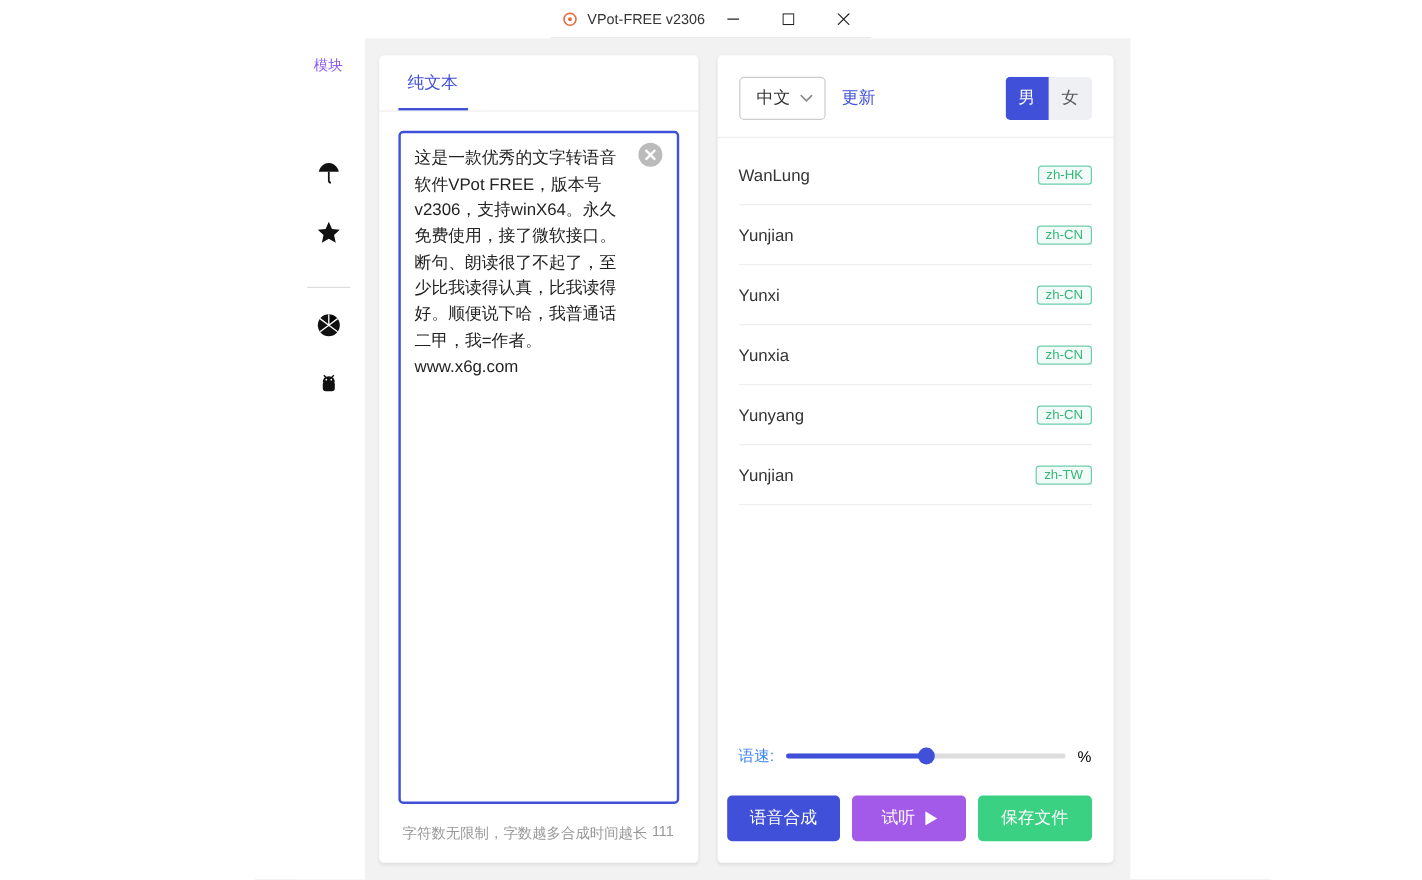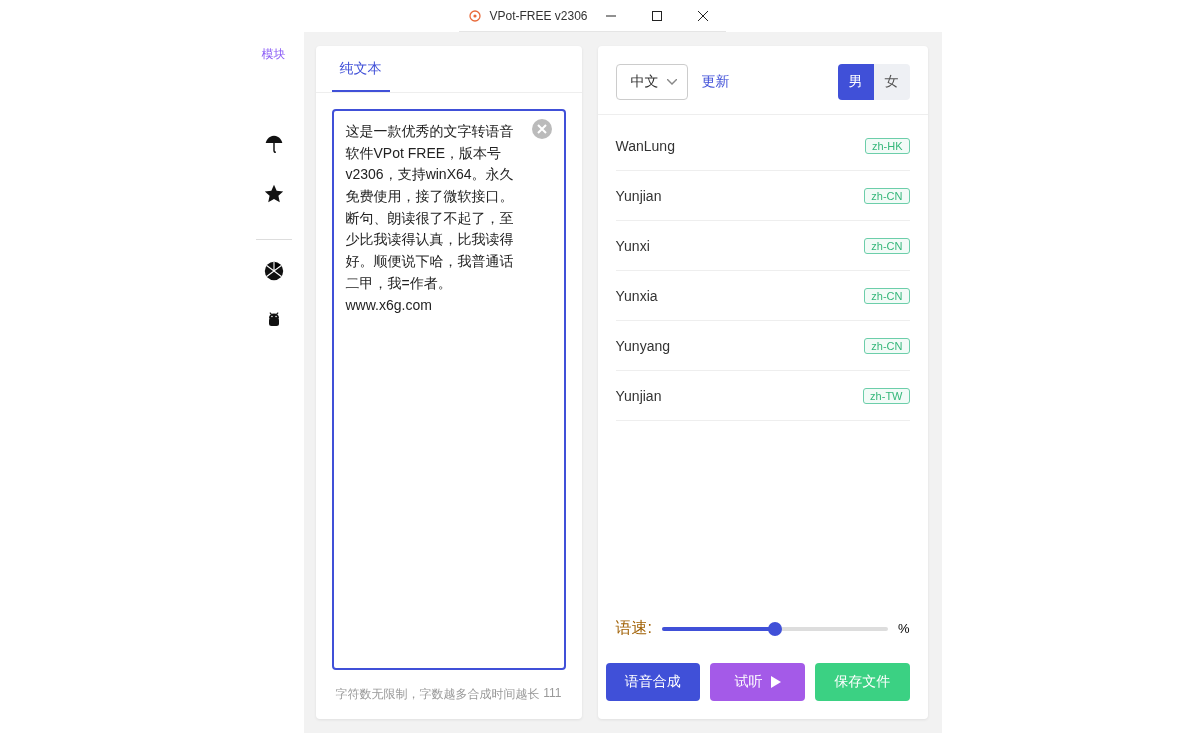--- a/index.html
+++ b/index.html
@@ -211,21 +211,21 @@
       background: #f2fbf7;
       margin-left: 22px;
     }
 
     .speed-row {
       display: flex;
       align-items: center;
       padding: 14px 18px;
       gap: 10px;
     }
-    .speed-row .label { font-size: 16px; color: #a16207; }
+    .speed-row .label { font-size: 13px; color: #3b82f6; }
     .slider {
       flex: 1;
       position: relative;
       height: 18px;
     }
     .slider .track {
       position: absolute;
       left: 0; right: 0; top: 50%;
       height: 4px; transform: translateY(-50%);
       background: #ddd; border-radius: 2px;

